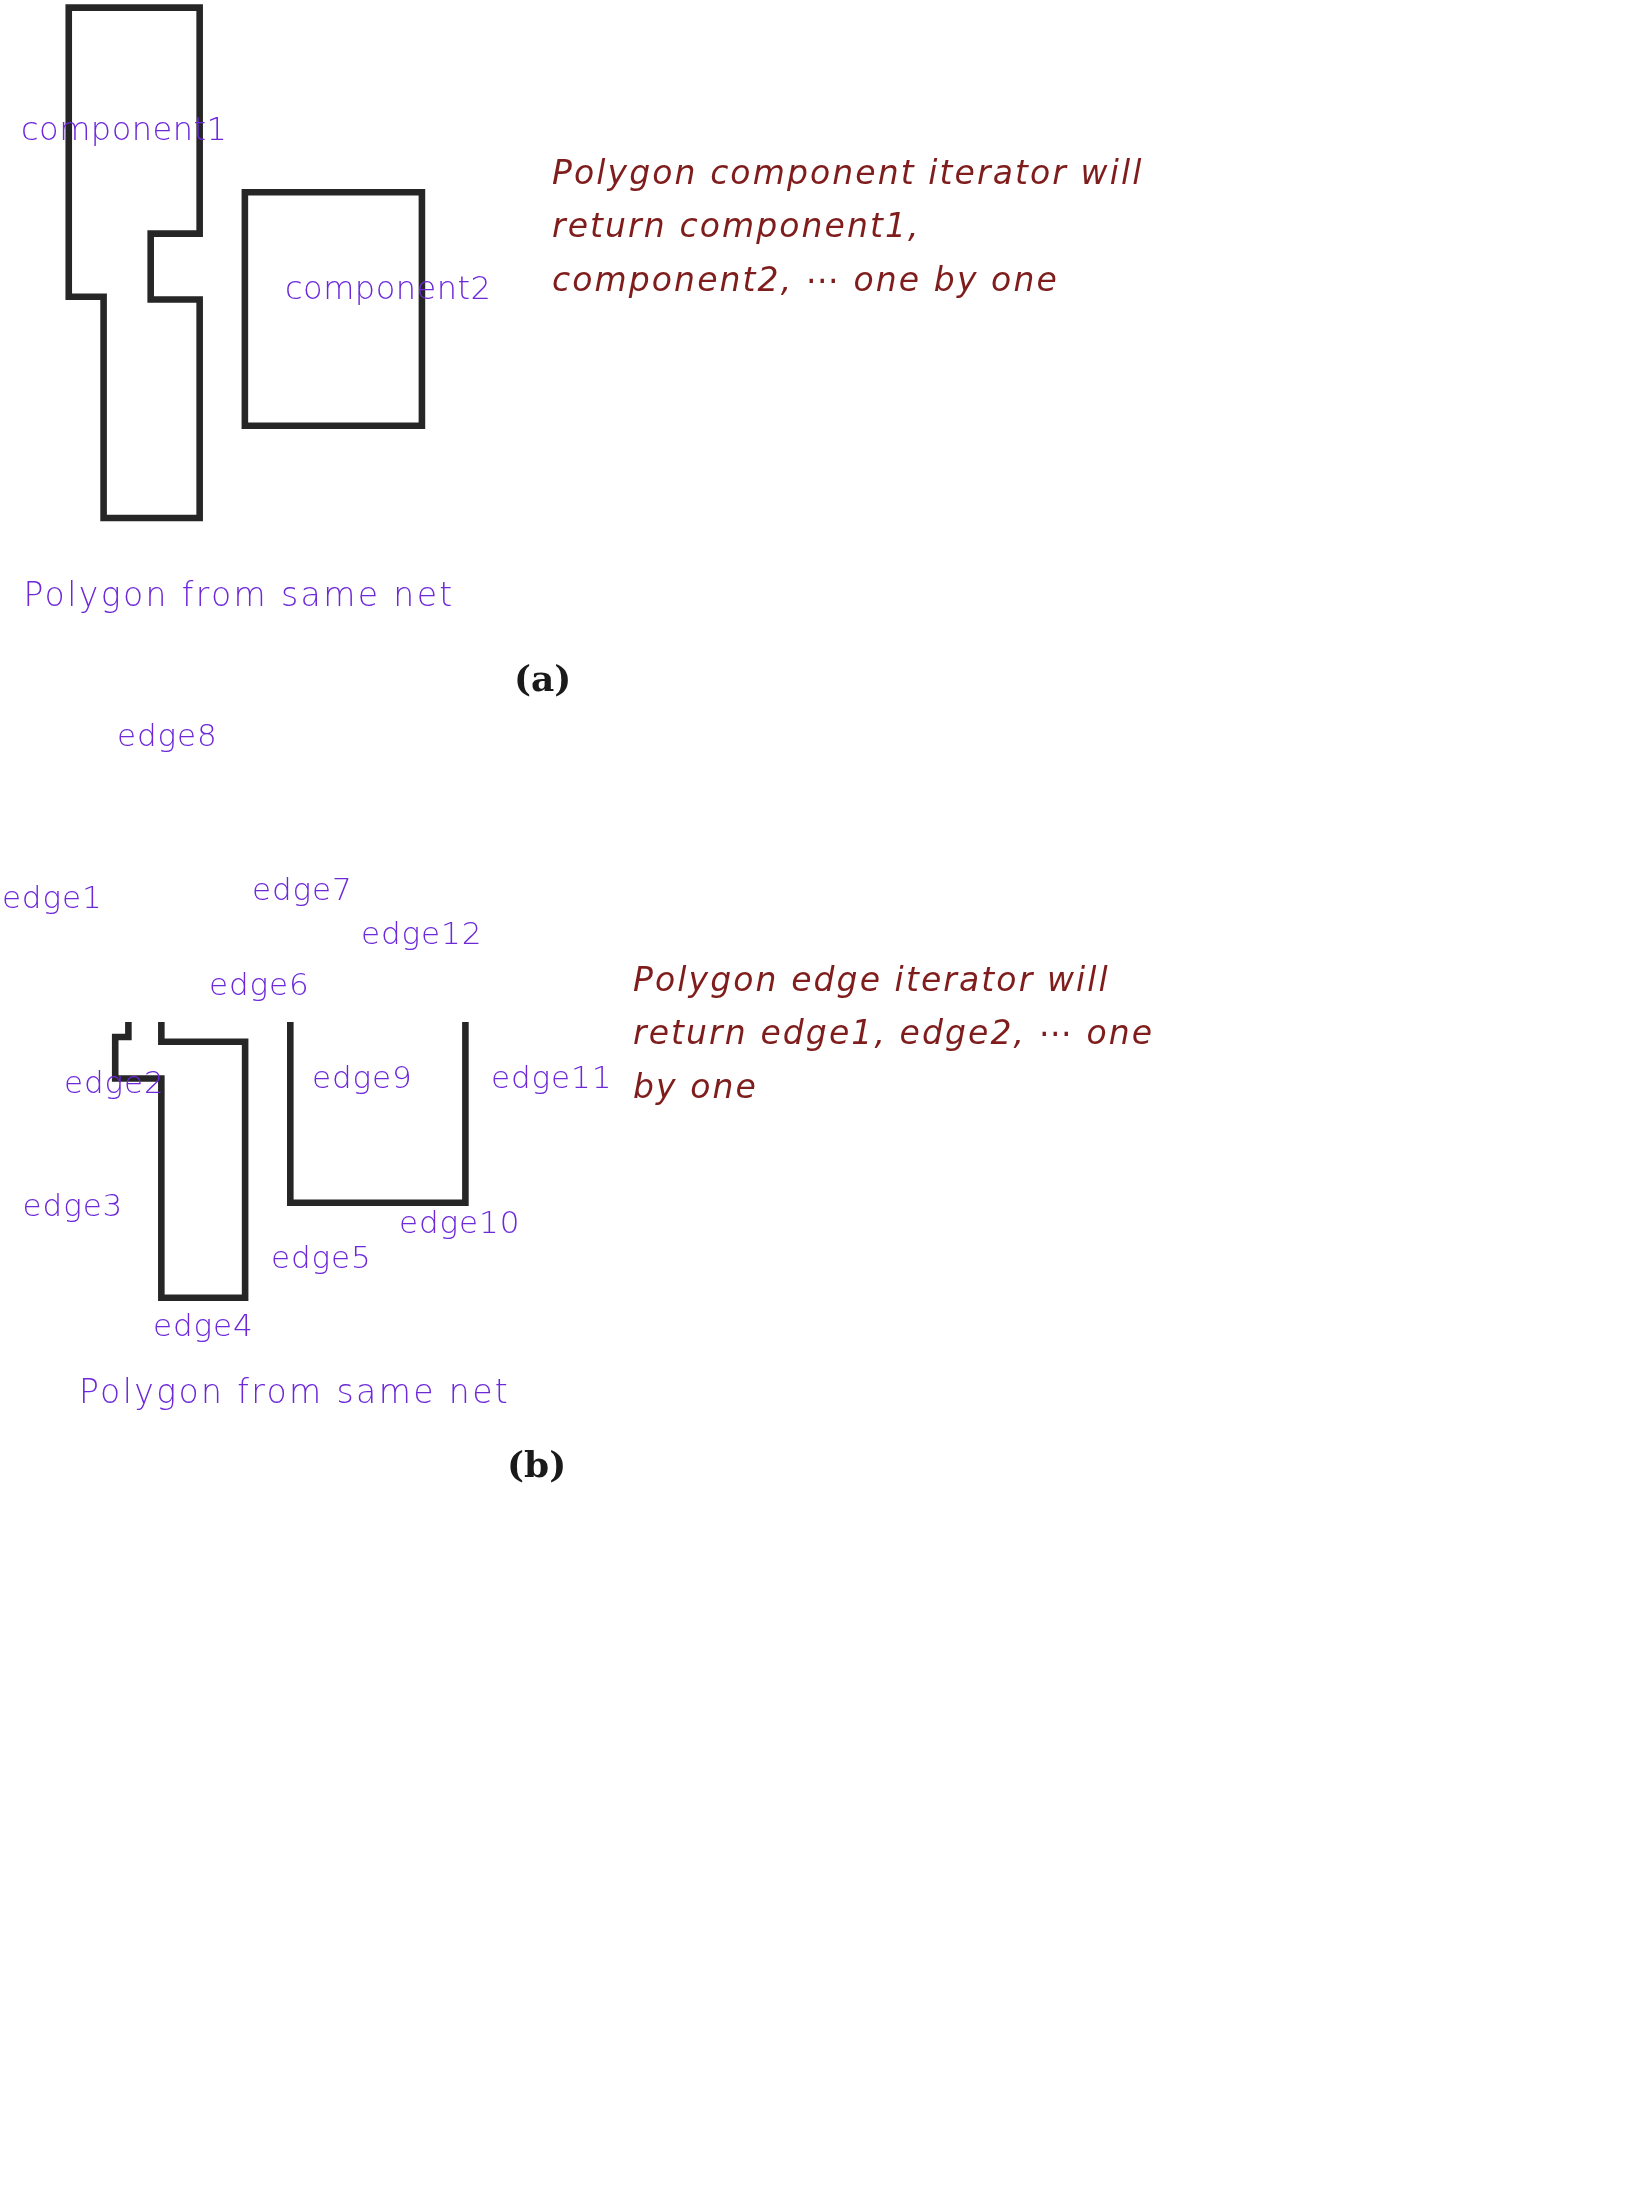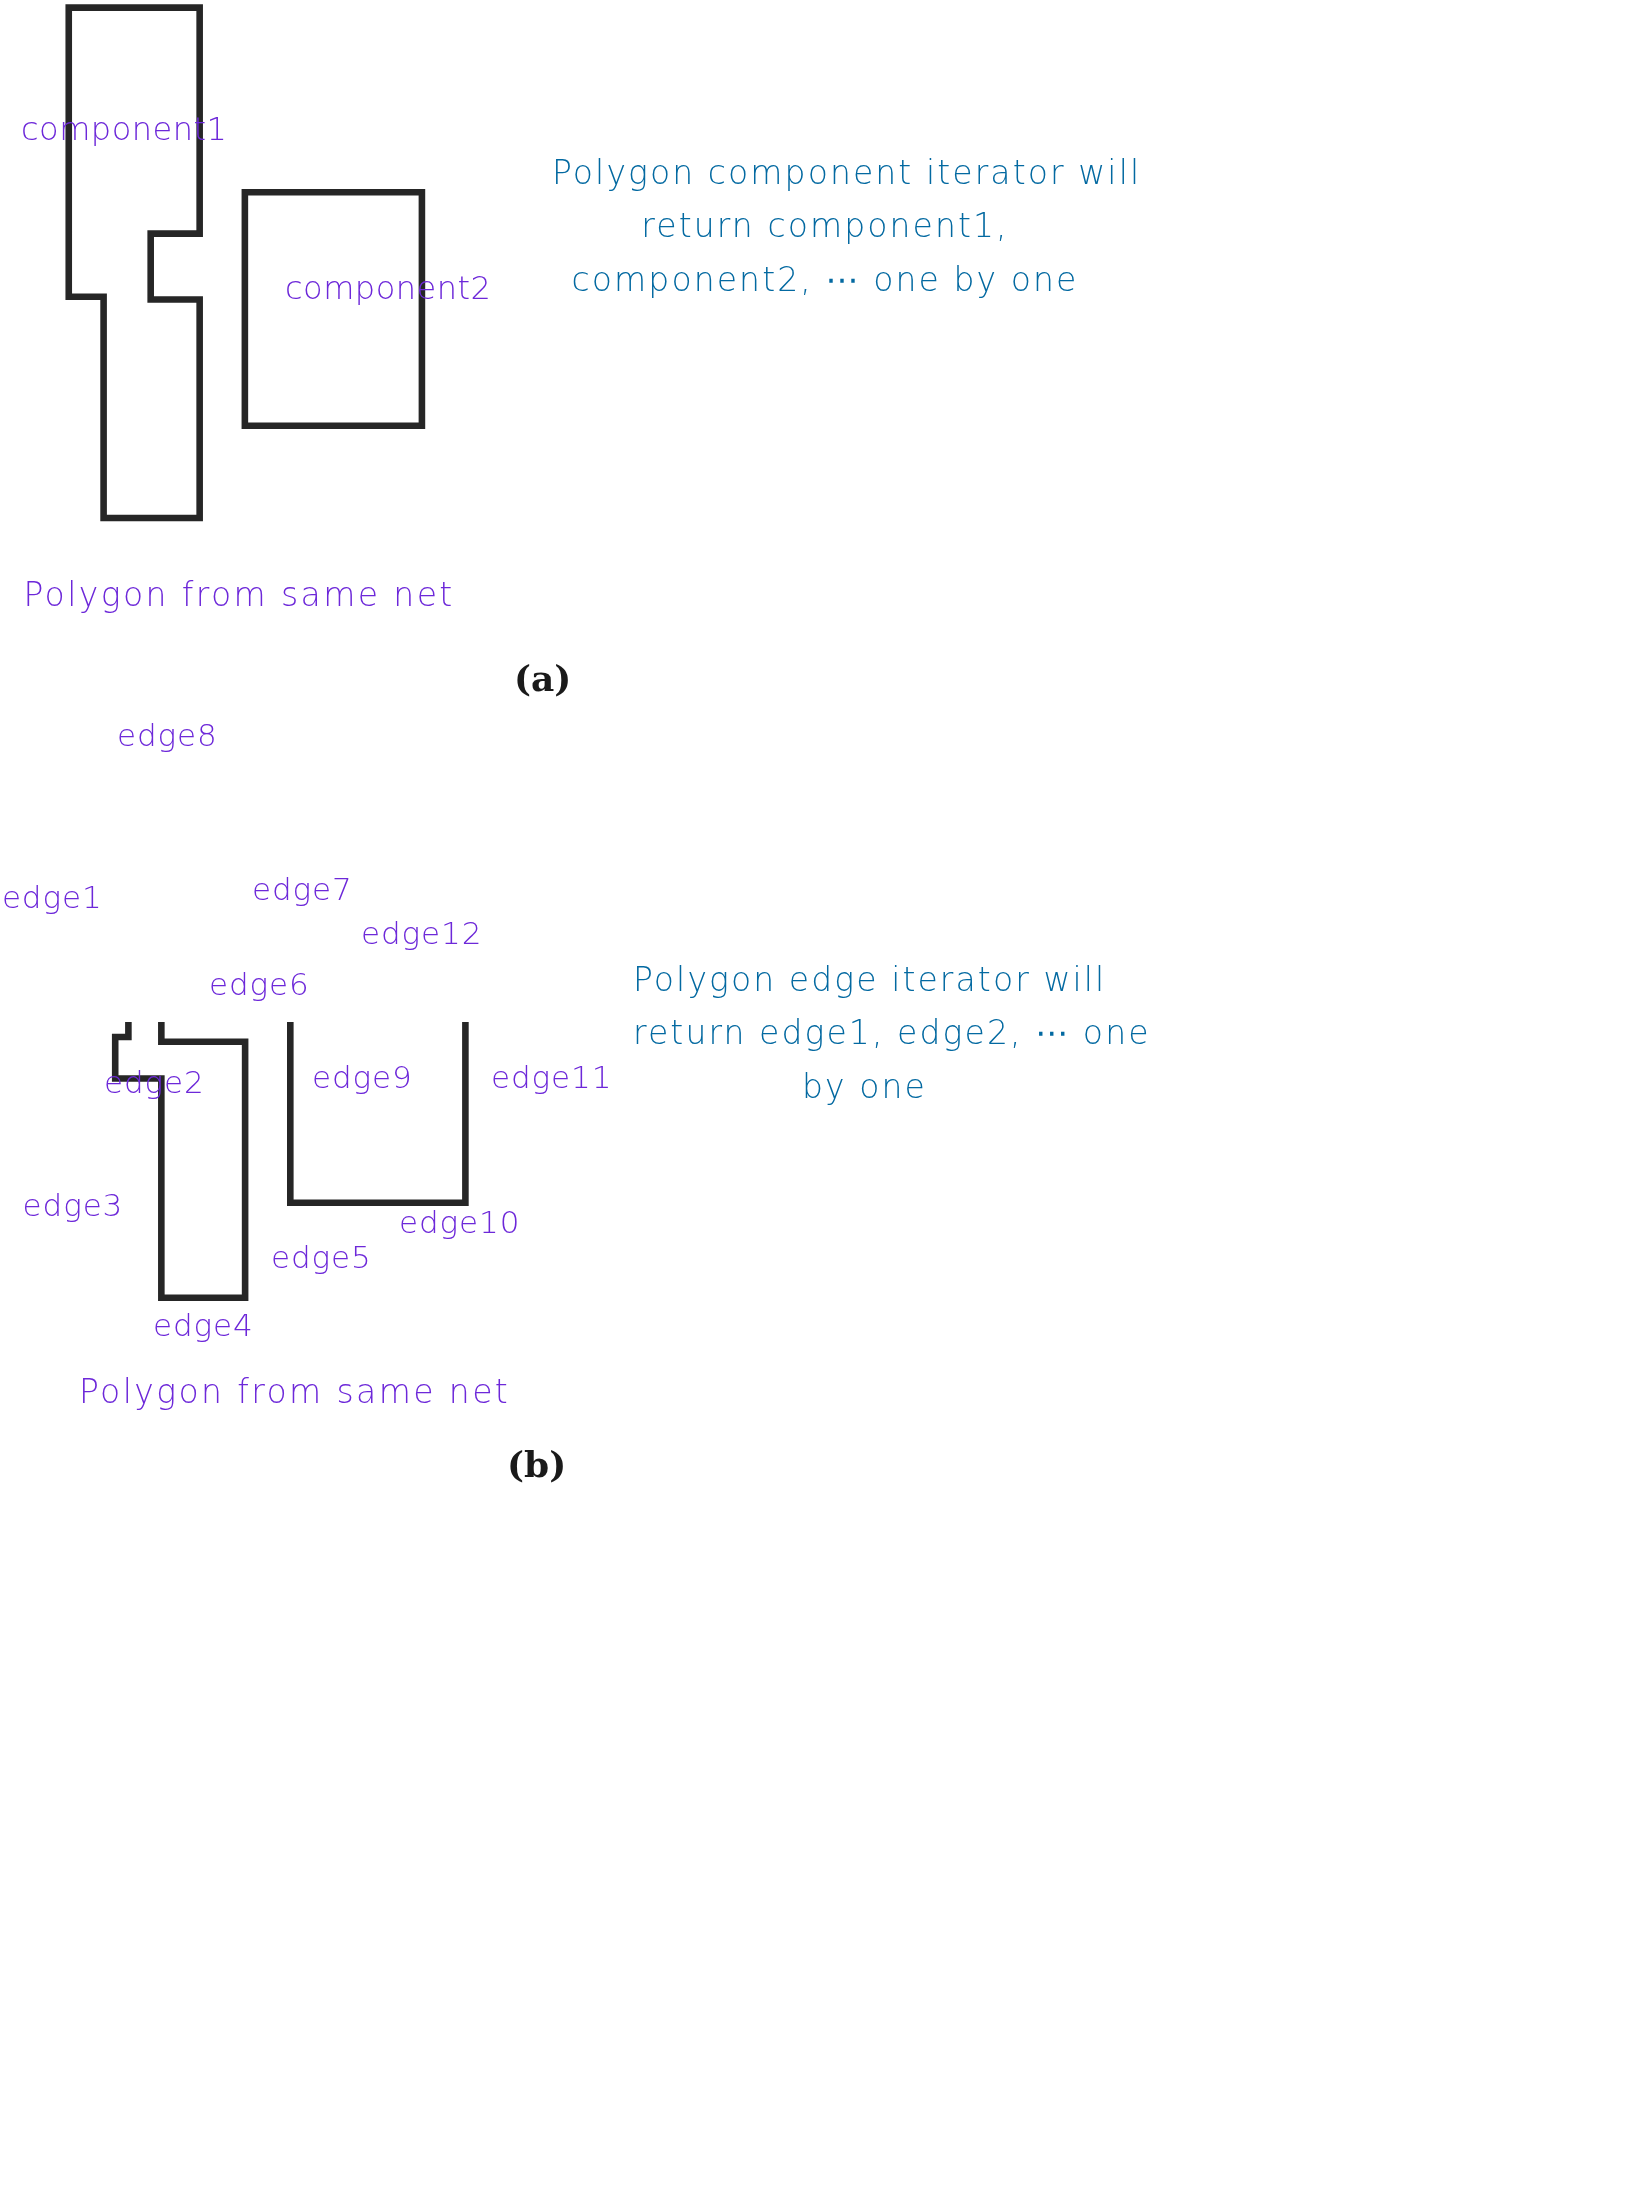--- a/index.html
+++ b/index.html
@@ -50,27 +50,28 @@
     letter-spacing: 0.9px;
   }
 
   .label-caption {
     font-size: 33px;
     letter-spacing: 2.4px;
   }
 
   .desc-block {
     position: absolute;
-    color: #0369a1;
+    color: #7f1d1d;
     font-family: "DejaVu Sans", sans-serif;
     font-weight: 300;
     font-size: 33px;
     letter-spacing: 2.1px;
     line-height: 1.62;
-    text-align: center;
+    text-align: left;
+    font-style: italic;
   }
 
   .desc-line { display: block; white-space: nowrap; }
 
   .subfig-marker {
     position: absolute;
     font-family: "DejaVu Serif", serif;
     font-weight: bold;
     font-size: 36px;
     color: #1a1a1a;
@@ -115,21 +116,21 @@
   <div class="label label-edge" style="left:117px; top:-302px;">edge8</div>
 
   <div class="label label-edge" style="left:252px; top:-180px;margin-top:32px;">edge7</div>
 
   <div class="label label-edge" style="left:1.9px; top:-140px;">edge1</div>
 
   <div class="label label-edge" style="left:361px; top:-104px;">edge12</div>
 
   <div class="label label-edge" style="left:209px; top:-53px;">edge6</div>
 
-  <div class="label label-edge" style="left:64px; top:45px;margin-left:40px;">edge2</div>
+  <div class="label label-edge" style="left:64px; top:45px;">edge2</div>
 
   <div class="label label-edge" style="left:312px; top:40px;">edge9</div>
 
   <div class="label label-edge" style="left:491px; top:40px;">edge11</div>
 
   <div class="label label-edge" style="left:22.6px; top:168px;">edge3</div>
 
   <div class="label label-edge" style="left:399px; top:185px;">edge10</div>
 
   <div class="label label-edge" style="left:271px; top:220px;">edge5</div>

